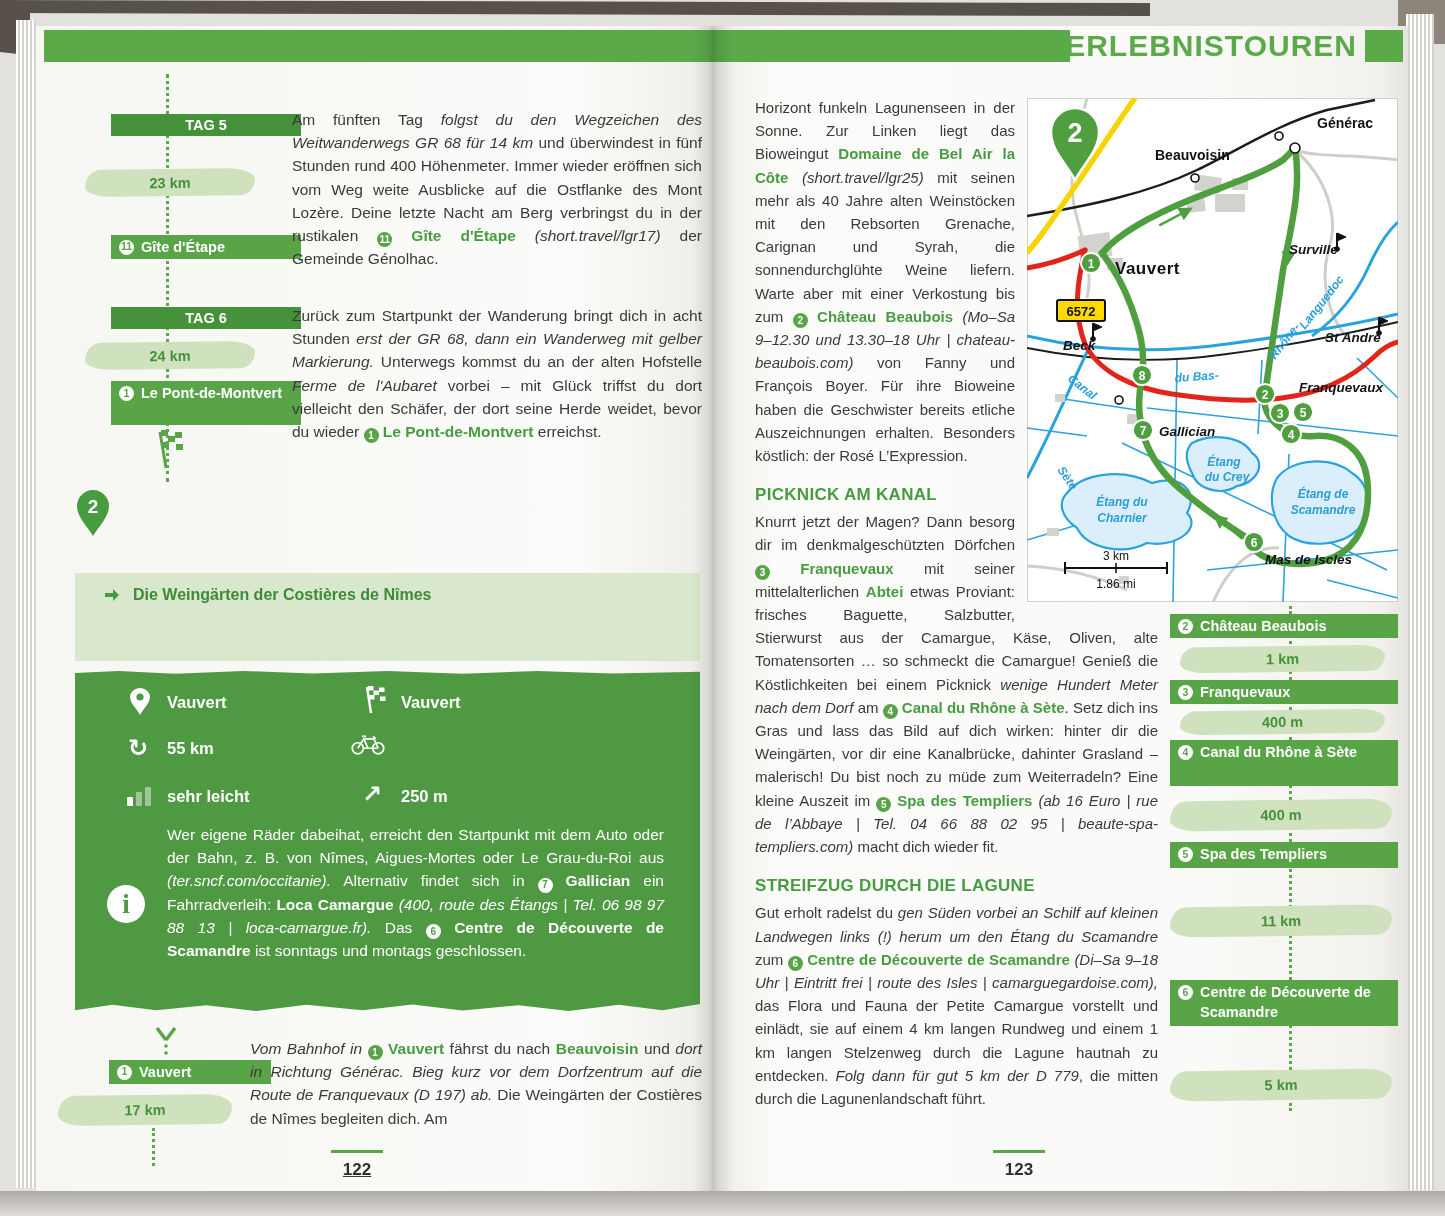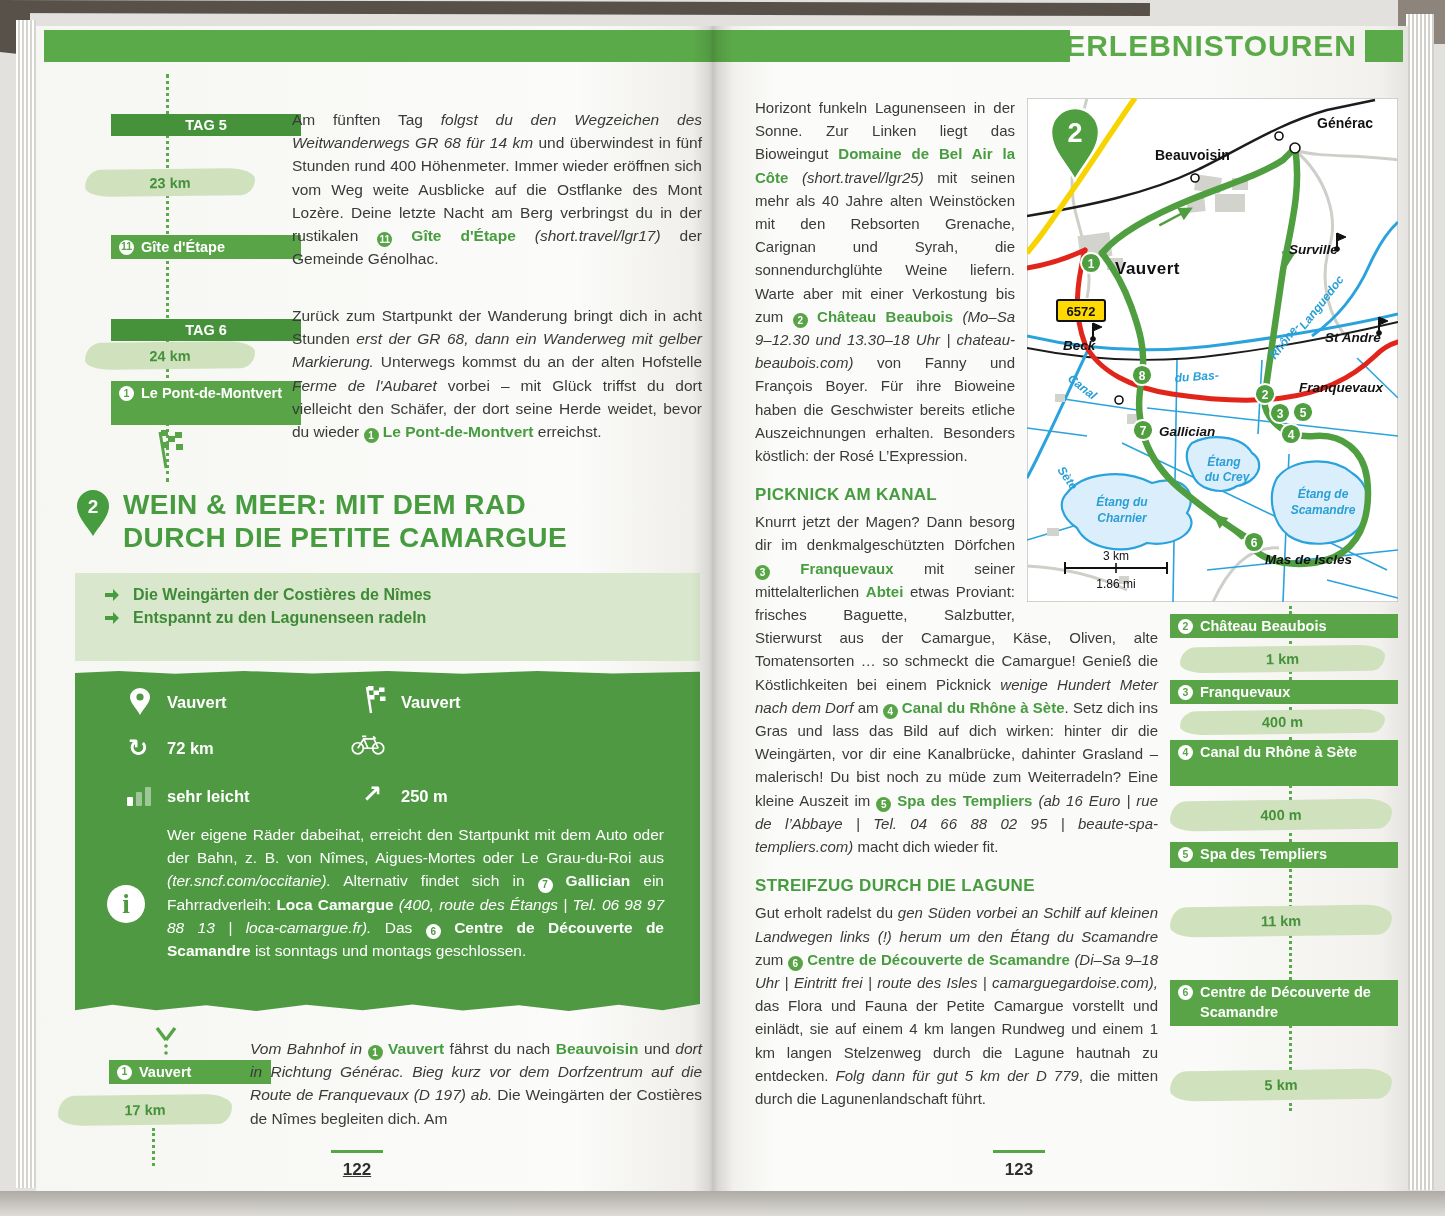--- a/index.html
+++ b/index.html
@@ -106,21 +106,21 @@
     <div class="bar day" style="left:39px;top:88px;width:190px;height:22px;">
       <span>TAG 5</span>
     </div>
     <div class="brush" style="left:49px;top:143px;width:170px;height:27px;">
       <span>23 km</span>
     </div>
     <div class="bar" style="left:39px;top:209px;width:190px;height:24px;">
       <span class="cbadge">11</span>
       <span>Gîte d'Étape</span>
     </div>
-    <div class="bar day" style="left:39px;top:293px;width:190px;height:22px;">
+    <div class="bar day" style="left:39px;top:281px;width:190px;height:22px;">
       <span>TAG 6</span>
     </div>
     <div class="brush" style="left:49px;top:316px;width:170px;height:27px;">
       <span>24 km</span>
     </div>
     <div class="bar" style="left:39px;top:355px;width:190px;height:44px;padding-top:3px;align-items:flex-start;line-height:1.35;">
       <span class="cbadge" style="margin-top:2px;">1</span>
       <span>Le Pont-de-Montvert</span>
     </div>
     <svg style="position:absolute;left:112px;top:402px;" width="40" height="42" viewBox="0 0 40 42">
@@ -135,38 +135,28 @@
     </svg>
 
     <div class="body-text" style="position:absolute;left:256px;top:82px;width:410px;"><span>Am fünften Tag </span><span class="seg-i">folgst du den Wegzeichen des Weitwanderwegs GR 68 für 14 km</span><span> und überwindest in fünf Stunden rund 400 Höhenmeter. Immer wieder eröffnen sich vom Weg weite Ausblicke auf die Ostflanke des Mont Lozère. Deine letzte Nacht am Berg verbringst du in der rustikalen </span><span class="nbadge">11</span><span class="seg-g"> Gîte d'Étape</span><span> </span><span class="seg-i">(short.travel/lgr17)</span><span> der Gemeinde Génolhac.</span></div>
     <div class="body-text" style="position:absolute;left:256px;top:278px;width:410px;"><span>Zurück zum Startpunkt der Wanderung bringt dich in acht Stunden </span><span class="seg-i">erst der GR 68, dann ein Wanderweg mit gelber Markierung.</span><span> Unterwegs kommst du an der alten Hofstelle </span><span class="seg-i">Ferme de l'Aubaret</span><span> vorbei – mit Glück triffst du dort vielleicht den Schäfer, der dort seine Herde weidet, bevor du wieder </span><span class="nbadge">1</span><span class="seg-g"> Le Pont-de-Montvert</span><span> erreichst.</span></div>
 
     <div class="h2wrap">
       <svg class="pin" width="36" height="48" viewBox="0 0 36 48">
         <path d="M18,46 C12,36 2,27 2,16 A16,16 0 1 1 34,16 C34,27 24,36 18,46 Z" fill="#479c40"></path>
         <text x="18" y="23" text-anchor="middle" fill="#fff" font-size="19" font-weight="700">2</text>
       </svg>
-      <h2>
-        <span>WEIN &amp; MEER: MIT DEM RAD</span><br>
-        <span>DURCH DIE PETITE CAMARGUE</span>
-      </h2>
     </div>
 
     <div class="lightbox">
       <div class="row">
         <svg width="14" height="12" viewBox="0 0 14 12">
             <path d="M0,4 L8,4 L8,0 L14,6 L8,12 L8,8 L0,8 Z" fill="#479c40"></path>
           </svg>
         <span>Die Weingärten der Costières de Nîmes</span>
-      </div>
-      <div class="row">
-        <svg width="14" height="12" viewBox="0 0 14 12">
-            <path d="M0,4 L8,4 L8,0 L14,6 L8,12 L8,8 L0,8 Z" fill="#479c40"></path>
-          </svg>
-        <span>Entspannt zu den Lagunenseen radeln</span>
       </div>
     </div>
 
     <div class="darkbox">
       <div class="stat-ic" style="left:48px;top:14px;">
         <svg width="20" height="28" viewBox="0 0 20 28">
             <path d="M10,27 C7,21 0,15 0,9 A10,9 0 1 1 20,9 C20,15 13,21 10,27 Z" fill="#fff"></path>
             <circle cx="10" cy="9" r="3.6" fill="#4f9943"></circle>
           </svg>
       </div>
@@ -180,21 +170,21 @@
               <rect x="13.5" y="5.5" width="5.5" height="4.5"></rect>
               <rect x="9" y="10" width="5.5" height="4.5"></rect>
               <rect x="20" y="11.5" width="5.5" height="4.5"></rect>
             </g>
           </svg>
       </div>
       <div class="stat-lb" style="left:326px;top:20px;">Vauvert</div>
       <div class="stat-ic" style="left:46px;top:60px;">
           <span class="uni-ic">↻</span>
         </div>
-      <div class="stat-lb" style="left:92px;top:66px;">72 km</div>
+      <div class="stat-lb" style="left:92px;top:66px;">55 km</div>
       <div class="stat-ic" style="left:276px;top:56px;">
         <svg width="40" height="26" viewBox="0 0 40 26" stroke="#fff" fill="none" stroke-width="2">
           <circle cx="8" cy="18" r="6.5"></circle>
             <circle cx="32" cy="18" r="6.5"></circle>
           <path d="M8,18 L15,7 L27,7 L32,18 M15,7 L20,18 L32,18 M20,18 L15,18"></path>
           <path d="M13,4 L18,4 M26,4 L29,7" stroke-width="2.2"></path>
         </svg>
       </div>
       <div class="stat-ic" style="left:48px;top:108px;">
         <div class="sigbars">

